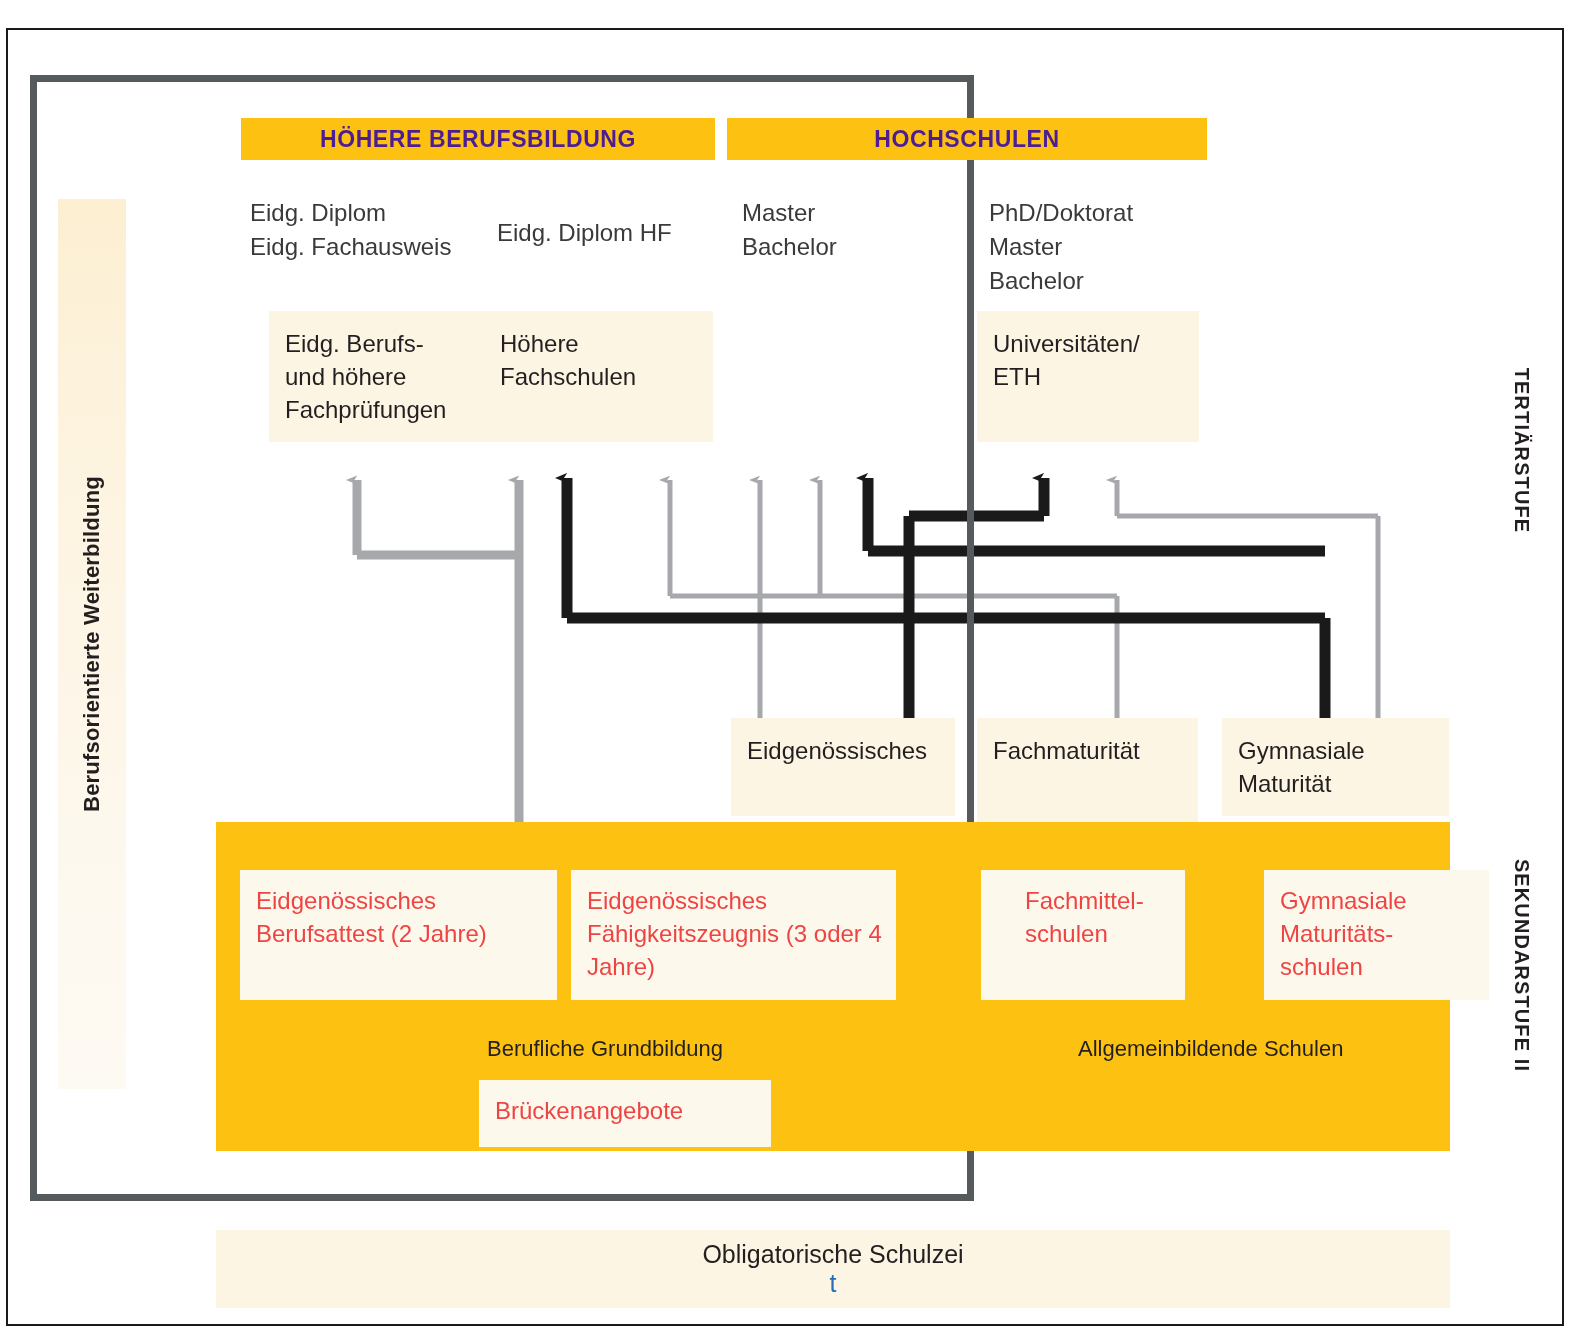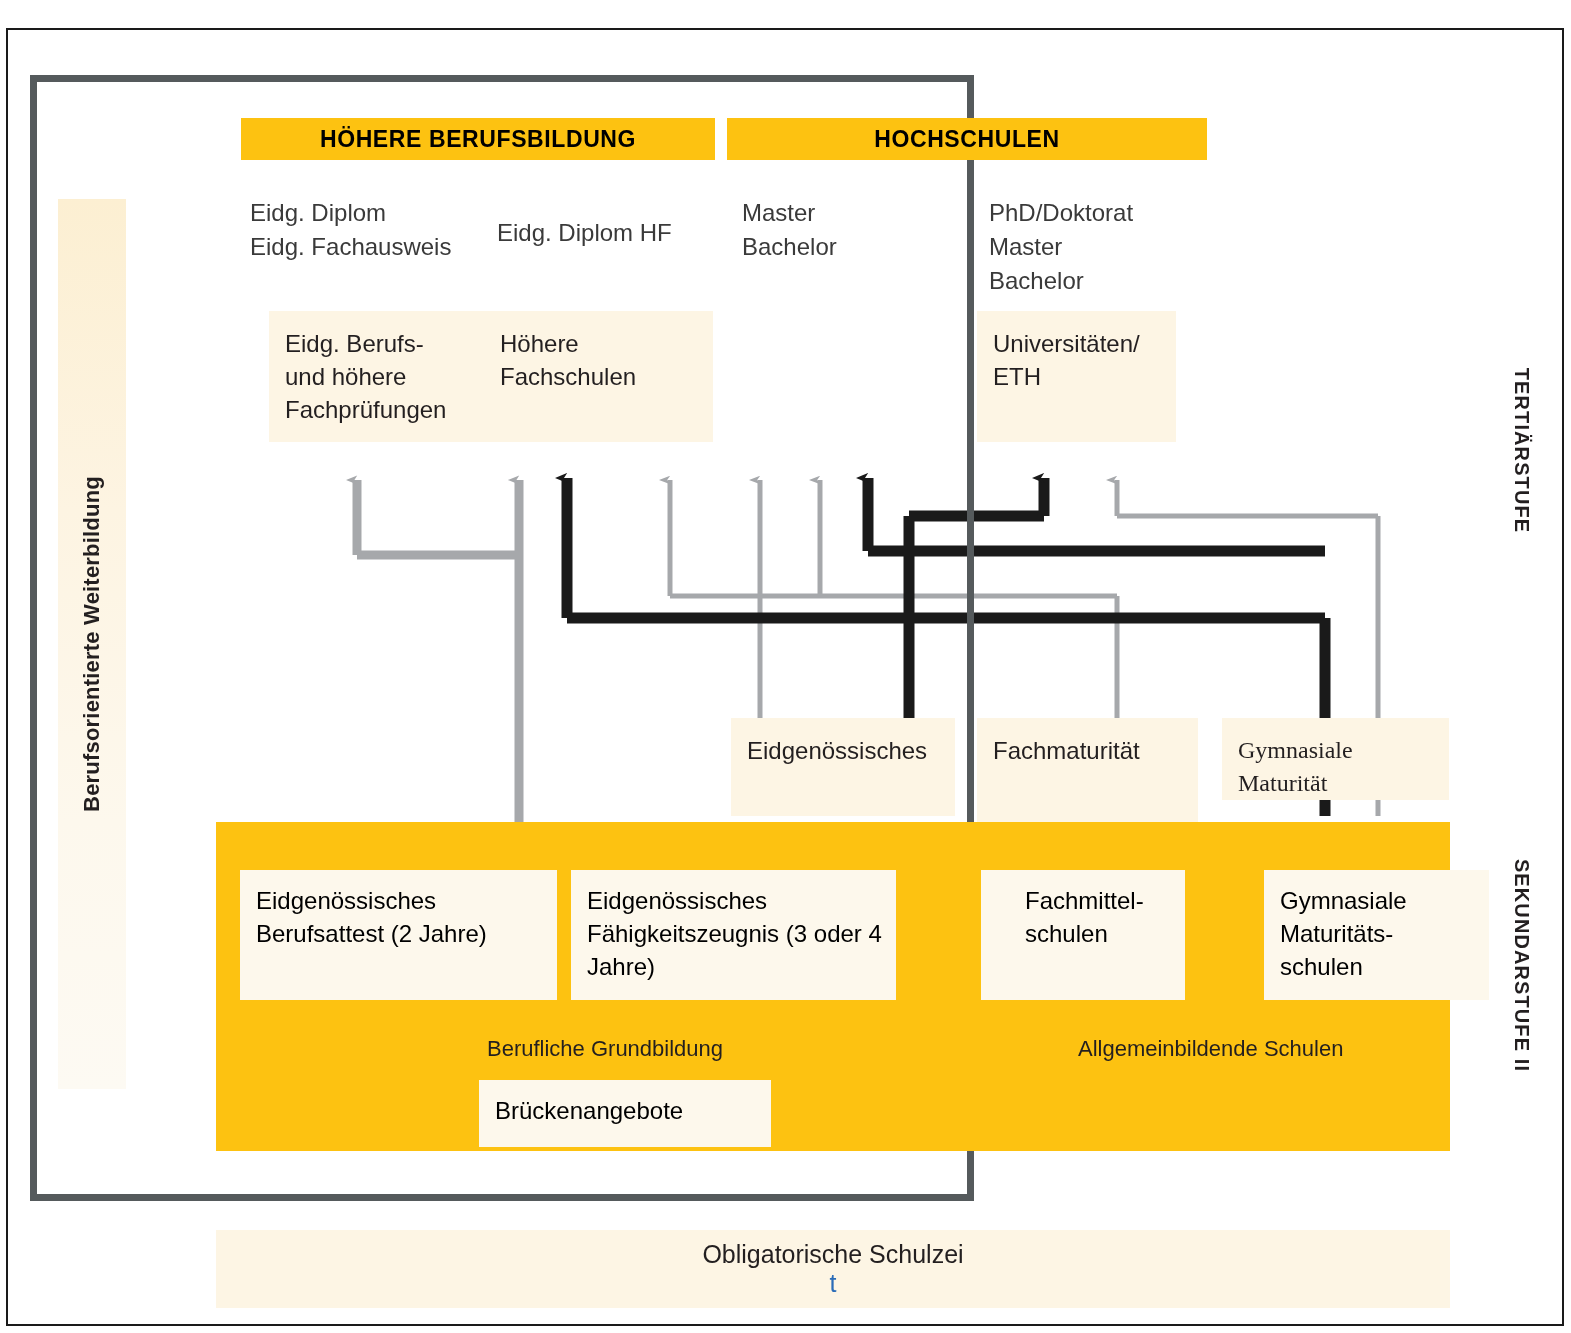--- a/index.html
+++ b/index.html
@@ -14,50 +14,50 @@
 
   
   .wb-strip{position:absolute;left:58px;top:199px;width:68px;height:890px;
      background:linear-gradient(180deg,#fcefd2 0%, #fdf4e2 35%, #fdf8ed 70%, #fdfaf3 100%);}
   .wb-strip-label{position:absolute;left:58px;top:199px;width:68px;height:890px;
      display:flex;align-items:center;justify-content:center;}
   .wb-strip-label span{transform:rotate(-90deg);white-space:nowrap;font-size:22px;font-weight:bold;color:#231f20;letter-spacing:.2px;}
 
   
   .sec-head{position:absolute;height:42px;background:#fdc211;display:flex;align-items:center;justify-content:center;}
-  .sec-head span{color:#000000;font-weight:bold;font-size:23px;letter-spacing:.6px;}
+  .sec-head span{color:#4c1d95;font-weight:bold;font-size:23px;letter-spacing:.6px;}
   #head-hbb{left:241px;top:118px;width:474px;}
   #head-hs{left:727px;top:118px;width:480px;}
 
   
   .deg{position:absolute;font-size:24px;color:#3a3a3a;line-height:34px;white-space:nowrap;}
   #deg1{left:250px;top:196px;}
   #deg2{left:497px;top:196px;}
   #deg3{left:742px;top:196px;}
   #deg4{left:989px;top:196px;}
 
   
   .ibox{position:absolute;background:#fdf5e4;box-sizing:border-box;padding:16px 14px 10px 16px;
         font-size:24px;color:#231f20;line-height:33px;}
   #ib1{left:241px;top:311px;width:221px;height:131px;}
   #ib2{left:484px;top:311px;width:229px;height:131px;}
   #ib3{left:731px;top:311px;width:223px;height:131px;}
-  #ib4{left:977px;top:311px;width:199px;height:131px;}
+  #ib4{left:977px;top:311px;width:222px;height:131px;}
 
   
   #mb1{left:731px;top:718px;width:224px;height:98px;}
   #mb2{left:977px;top:718px;width:221px;height:106px;}
-  #mb3{left:1222px;top:718px;width:227px;height:82px;font-family:Liberation Serif, serif;}
+  #mb3{left:1222px;top:718px;width:227px;height:98px;}
 
   
   .sec2{position:absolute;left:216px;top:822px;width:1234px;height:329px;background:#fdc211;}
 
   
   .ybox{position:absolute;background:#fdf8ec;box-sizing:border-box;padding:14px 14px 10px 16px;
-        font-size:24px;color:#000000;line-height:33px;}
+        font-size:24px;color:#ef4444;line-height:33px;}
   #yb1{left:240px;top:870px;width:317px;height:130px;}
   #yb2{left:571px;top:870px;width:325px;height:130px;}
   #yb3{left:981px;top:870px;width:204px;height:130px;padding-left:44px;}
   #yb4{left:1264px;top:870px;width:225px;height:130px;}
   #yb5{left:479px;top:1080px;width:292px;height:67px;}
 
   .ylabel{position:absolute;font-size:22px;color:#231f20;white-space:nowrap;}
   #ylab1{left:487px;top:1036px;}
   #ylab2{left:1078px;top:1036px;}
 

